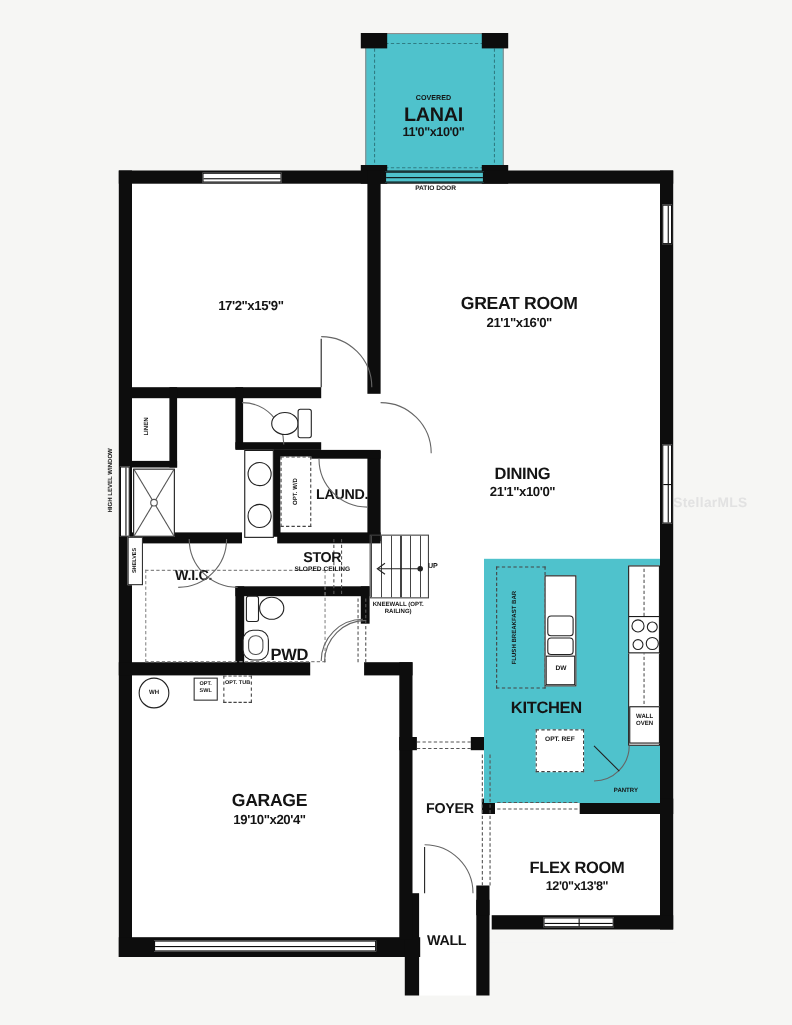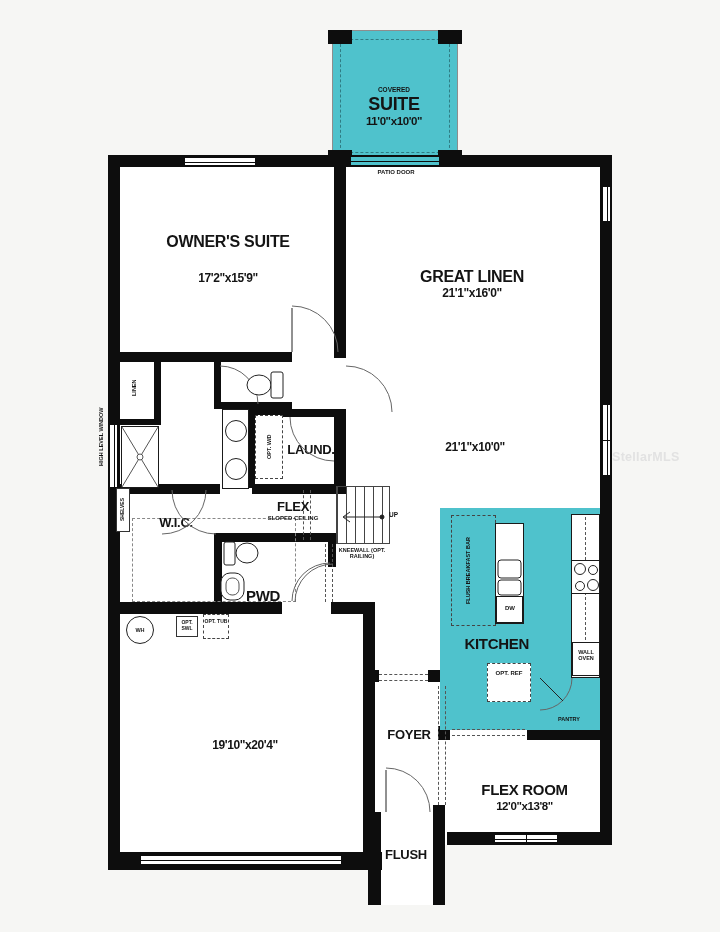--- a/index.html
+++ b/index.html
@@ -34,21 +34,21 @@
   <div class="room" style="left:381px;top:812px;width:52px;height:93px;"></div>
   <div class="abs" style="left:445px;top:845px;width:170px;height:12px;background:#f6f6f4;"></div>
 
   <div class="teal" style="left:332px;top:30px;width:126px;height:132px;background:#4fc2cc;border:1px solid #8d8d8d;box-sizing:border-box;"></div>
   <div class="dashbox" style="left:340px;top:39px;width:110px;height:114px;border-color:rgba(10,40,45,.45);"></div>
   <div class="w" style="left:328px;top:30px;width:24px;height:14px;"></div>
   <div class="w" style="left:438px;top:30px;width:24px;height:14px;"></div>
   <div class="w" style="left:328px;top:150px;width:24px;height:17px;"></div>
   <div class="w" style="left:438px;top:150px;width:24px;height:17px;"></div>
   <div class="lbl tiny" style="left:332px;top:86px;width:124px;font-size:6.5px;">COVERED</div>
-  <div class="lbl" style="left:332px;top:94px;width:124px;font-size:18px;">SUITE</div>
+  <div class="lbl" style="left:332px;top:94px;width:124px;font-size:18px;">LANAI</div>
   <div class="lbl dims" style="left:332px;top:115px;width:124px;font-size:11.5px;">11'0"x10'0"</div>
 
   <div class="w" style="left:108px;top:155px;width:504px;height:12px;"></div>
   <div class="w" style="left:108px;top:155px;width:12px;height:715px;"></div>
   <div class="w" style="left:600px;top:155px;width:12px;height:690px;"></div>
   <div class="w" style="left:108px;top:852px;width:274px;height:18px;"></div>
   <div class="w" style="left:447px;top:832px;width:165px;height:13px;"></div>
   <div class="w" style="left:368px;top:812px;width:13px;height:93px;"></div>
   <div class="w" style="left:433px;top:818px;width:12px;height:87px;"></div>
 
@@ -136,33 +136,34 @@
   <div class="counter" style="left:222px;top:409px;width:27px;height:80px;"></div>
   <div class="counter" style="left:121px;top:426px;width:38px;height:62px;"></div>
 
   <div class="abs" style="left:126px;top:616px;width:28px;height:28px;border:1px solid #222;border-radius:50%;box-sizing:border-box;background:#fff;"></div>
   <div class="lbl tiny" style="left:126px;top:627px;width:28px;font-size:5.5px;">WH</div>
   <div class="solidbox" style="left:176px;top:616px;width:22px;height:21px;"></div>
   <div class="lbl tiny" style="left:176px;top:620px;width:22px;font-size:5px;">OPT. SWL</div>
   <div class="dashbox" style="left:203px;top:614px;width:26px;height:25px;background:#fff;"></div>
   <div class="lbl tiny" style="left:203px;top:619px;width:26px;font-size:5px;">OPT. TUB</div>
 
-  <div class="lbl" style="left:152px;top:233px;width:152px;font-size:16px;">OWNER'S SUITE</div>
   <div class="lbl dims" style="left:152px;top:272px;width:152px;font-size:12px;">17'2"x15'9"</div>
-  <div class="lbl" style="left:382px;top:268px;width:180px;font-size:16px;">GREAT LINEN</div>
+  <div class="lbl" style="left:382px;top:268px;width:180px;font-size:16px;">GREAT ROOM</div>
   <div class="lbl dims" style="left:382px;top:287px;width:180px;font-size:12px;">21'1"x16'0"</div>
+  <div class="lbl" style="left:395px;top:423px;width:160px;font-size:15px;">DINING</div>
   <div class="lbl dims" style="left:395px;top:441px;width:160px;font-size:12px;">21'1"x10'0"</div>
   <div class="lbl" style="left:280px;top:443px;width:62px;font-size:13px;">LAUND.</div>
-  <div class="lbl" style="left:258px;top:500px;width:70px;font-size:13px;">FLEX</div>
+  <div class="lbl" style="left:258px;top:500px;width:70px;font-size:13px;">STOR</div>
   <div class="lbl tiny" style="left:252px;top:515px;width:82px;font-size:6px;">SLOPED CEILING</div>
   <div class="lbl" style="left:146px;top:516px;width:60px;font-size:13px;">W.I.C.</div>
   <div class="lbl" style="left:233px;top:588px;width:60px;font-size:15px;">PWD</div>
+  <div class="lbl" style="left:155px;top:720px;width:180px;font-size:16px;">GARAGE</div>
   <div class="lbl dims" style="left:155px;top:739px;width:180px;font-size:12px;">19'10"x20'4"</div>
   <div class="lbl" style="left:377px;top:728px;width:64px;font-size:13px;">FOYER</div>
-  <div class="lbl" style="left:378px;top:848px;width:56px;font-size:13px;">FLUSH</div>
+  <div class="lbl" style="left:378px;top:848px;width:56px;font-size:13px;">WALL</div>
   <div class="lbl" style="left:447px;top:782px;width:155px;font-size:15px;">FLEX ROOM</div>
   <div class="lbl dims" style="left:447px;top:800px;width:155px;font-size:11.5px;">12'0"x13'8"</div>
   <div class="lbl tiny" style="left:352px;top:169px;width:88px;font-size:6px;">PATIO DOOR</div>
 
   <div class="abs" style="left:612px;top:450px;width:104px;font-size:12.5px;font-weight:bold;color:#e2e2e2;letter-spacing:.3px;">StellarMLS</div>
 
   <svg width="720" height="932" viewBox="0 0 720 932">
 
     <g stroke="#666" stroke-width="1" fill="none">
       <path d="M292,306 A46,46 0 0 1 338,352"></path>

